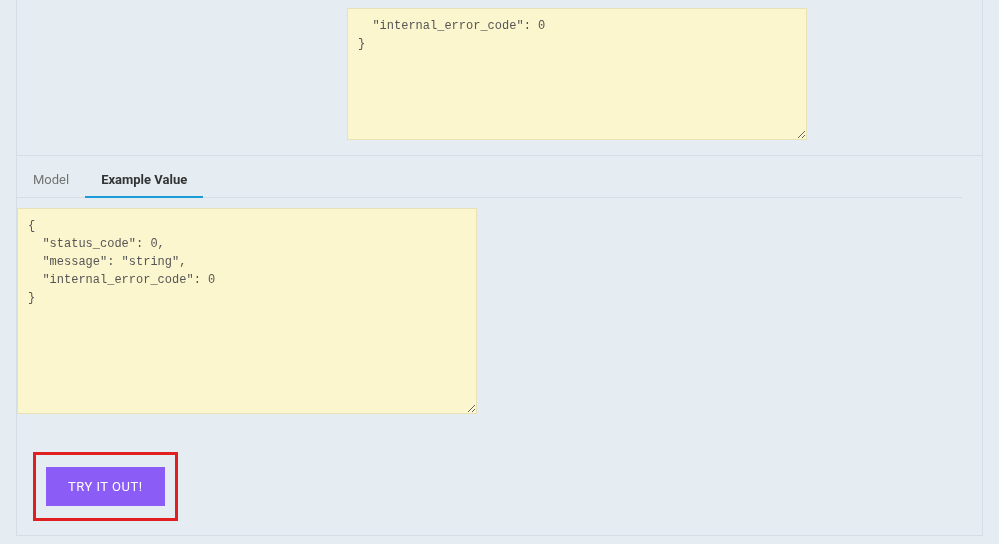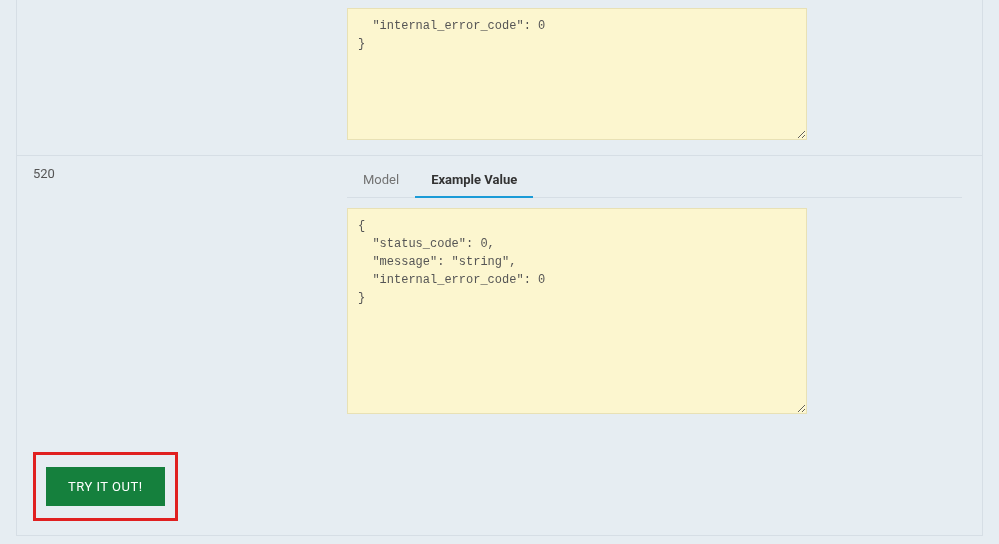--- a/index.html
+++ b/index.html
@@ -81,21 +81,21 @@
       height: 132px;
     }
     .try-wrap {
       position: absolute;
       left: 16px;
       bottom: 14px;
       border: 3px solid #e02020;
       padding: 12px 10px;
     }
     .try-btn {
-      background: #15803d;
+      background: #8b5cf6;
       color: #fff;
       border: none;
       padding: 12px 22px;
       font-size: 13px;
       letter-spacing: 0.5px;
       cursor: pointer;
       font-family: inherit;
     }
   </style>
 </head>
@@ -105,23 +105,20 @@
 
   <div class="row first">
     <div class="status-col"></div>
     <div class="detail-col">
       <textarea class="code-area top" style="">  "internal_error_code": 0
 }</textarea>
     </div>
   </div>
 
   <div class="row">
-    <div class="status-col">
-      <span class="status-code">520</span>
-    </div>
     <div class="detail-col">
       <div class="tabs">
         <div class="tab">Model</div>
         <div class="tab active">Example Value</div>
       </div>
       <textarea class="code-area" style="">{
   "status_code": 0,
   "message": "string",
   "internal_error_code": 0
 }</textarea>

